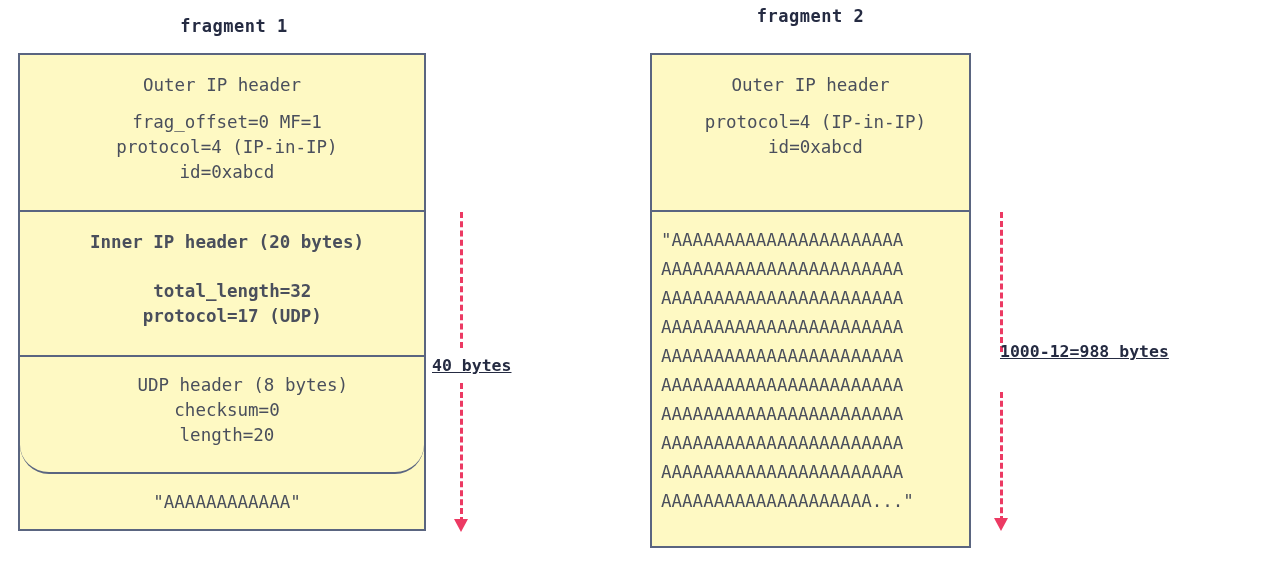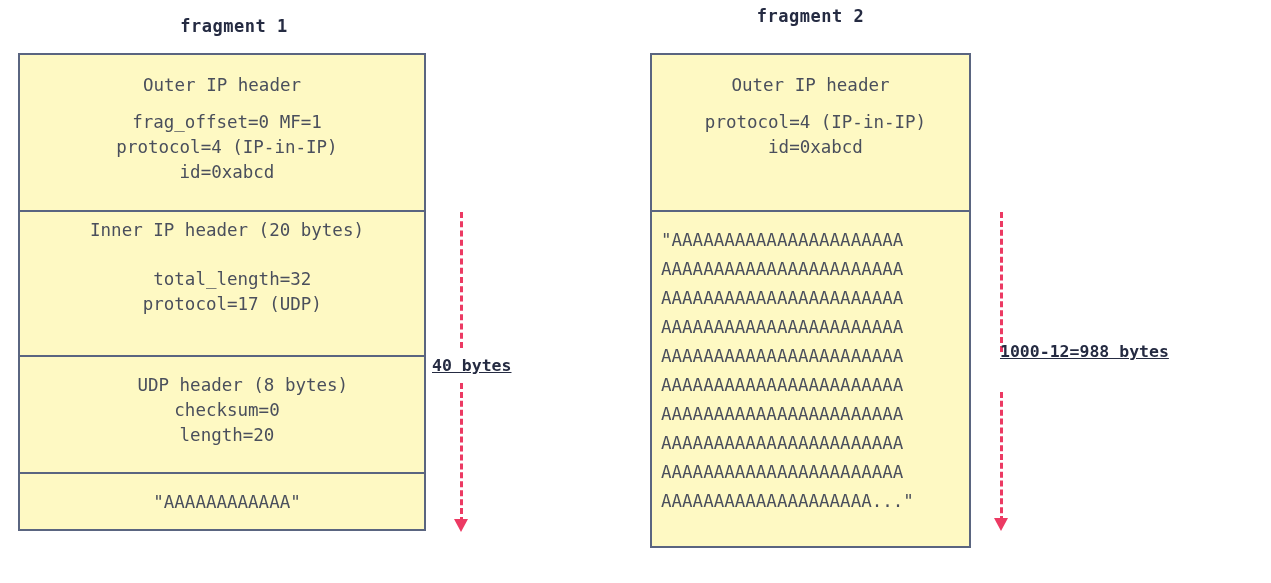--- a/index.html
+++ b/index.html
@@ -55,22 +55,22 @@
     font-size: 17.5px;
     line-height: 25px;
     color: #4a4f5c;
     text-align: center;
   }
   .line.centered { text-align: center; }
   .pad-l { padding-left: 10px; }
 
   
   #f1-sec-outer { height: 157px; padding-top: 18px; }
-  #f1-sec-inner { height: 145px; padding-top: 6px; }
-  #f1-sec-udp   { height: 117px; padding-top: 16px; }
+  #f1-sec-inner { height: 145px; padding-top: 18px; font-weight: bold; }
+  #f1-sec-udp   { height: 117px; padding-top: 16px; border-radius: 29px; }
   #f1-sec-data  { height: 55px;  padding-top: 16px; }
 
   
   #f2-sec-outer { height: 157px; padding-top: 18px; }
   #f2-sec-data  { height: 334px; padding-top: 14px; }
 
   .payload-line {
     white-space: pre;
     font-family: "DejaVu Sans Mono", "Liberation Mono", monospace;
     font-size: 17.5px;

